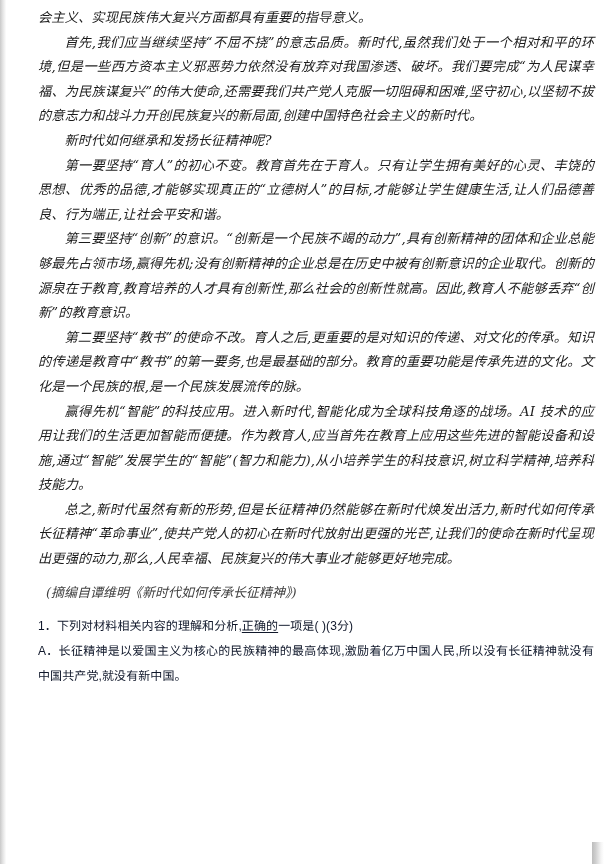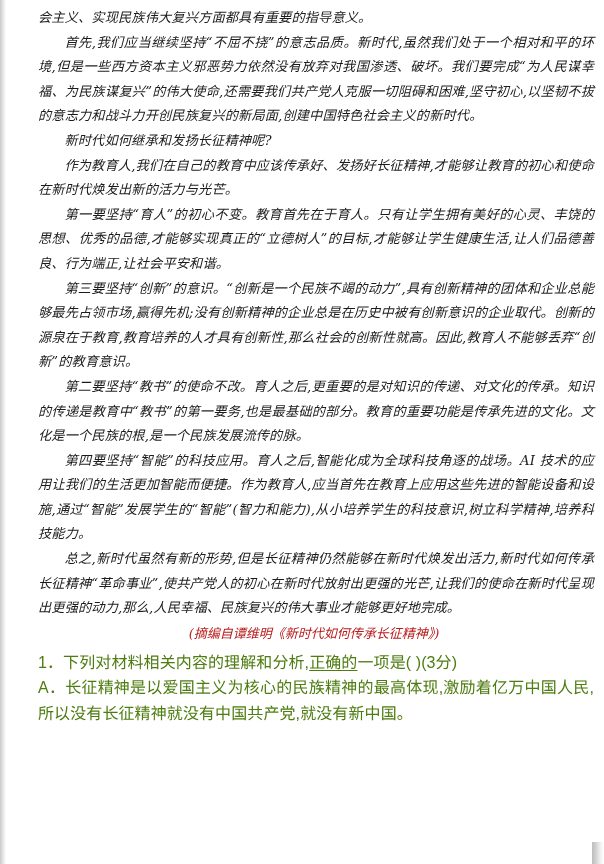--- a/index.html
+++ b/index.html
@@ -64,41 +64,41 @@
     font-style: italic;
     font-weight: 500;
     -webkit-font-smoothing: antialiased;
   }
   .prose p.indent {
     text-indent: 2em;
   }
 
   
   .attrib {
-    margin: 0;
+    margin: 8px;
     font-family: "DejaVu Serif", "Liberation Serif", serif;
     font-size: 13px;
     line-height: 26px;
     font-style: italic;
     font-weight: 500;
-    color: #b91c1c;
-    text-align: center;
+    color: #404040;
+    text-align: left;
     padding-right: 4px;
   }
 
   
   .questions {
     margin-top: 3px;
   }
   .questions p {
     margin: 0;
     font-family: "Liberation Sans", "DejaVu Sans", sans-serif;
-    font-size: 16px;
+    font-size: 12px;
     line-height: 25.4px;
-    color: #4d7c0f;
+    color: #0f172a;
     text-align: justify;
     text-justify: inter-ideograph;
     letter-spacing: 0.1px;
   }
   .questions .stem .underline {
     text-decoration: underline;
     text-underline-offset: 2px;
   }
   .opt { }
 
@@ -114,25 +114,24 @@
   <div class="scan-edge-left"></div>
   <div class="scan-edge-right"></div>
 
   <div class="sheet">
     <div class="content clipped">
 
       <div class="prose">
         <p>会主义、实现民族伟大复兴方面都具有重要的指导意义。</p>
         <p class="indent">首先,我们应当继续坚持“不屈不挠”的意志品质。新时代,虽然我们处于一个相对和平的环境,但是一些西方资本主义邪恶势力依然没有放弃对我国渗透、破坏。我们要完成“为人民谋幸福、为民族谋复兴”的伟大使命,还需要我们共产党人克服一切阻碍和困难,坚守初心,以坚韧不拔的意志力和战斗力开创民族复兴的新局面,创建中国特色社会主义的新时代。</p>
         <p class="indent">新时代如何继承和发扬长征精神呢?</p>
-        <p class="indent">作为教育人,我们在自己的教育中应该传承好、发扬好长征精神,才能够让教育的初心和使命在新时代焕发出新的活力与光芒。</p>
         <p class="indent">第一要坚持“育人”的初心不变。教育首先在于育人。只有让学生拥有美好的心灵、丰饶的思想、优秀的品德,才能够实现真正的“立德树人”的目标,才能够让学生健康生活,让人们品德善良、行为端正,让社会平安和谐。</p>
         <p class="indent">第三要坚持“创新”的意识。“创新是一个民族不竭的动力”,具有创新精神的团体和企业总能够最先占领市场,赢得先机;没有创新精神的企业总是在历史中被有创新意识的企业取代。创新的源泉在于教育,教育培养的人才具有创新性,那么社会的创新性就高。因此,教育人不能够丢弃“创新”的教育意识。</p>
         <p class="indent">第二要坚持“教书”的使命不改。育人之后,更重要的是对知识的传递、对文化的传承。知识的传递是教育中“教书”的第一要务,也是最基础的部分。教育的重要功能是传承先进的文化。文化是一个民族的根,是一个民族发展流传的脉。</p>
-        <p class="indent">第四要坚持“智能”的科技应用。育人之后,智能化成为全球科技角逐的战场。AI 技术的应用让我们的生活更加智能而便捷。作为教育人,应当首先在教育上应用这些先进的智能设备和设施,通过“智能”发展学生的“智能”(智力和能力),从小培养学生的科技意识,树立科学精神,培养科技能力。</p>
+        <p class="indent">赢得先机“智能”的科技应用。进入新时代,智能化成为全球科技角逐的战场。AI 技术的应用让我们的生活更加智能而便捷。作为教育人,应当首先在教育上应用这些先进的智能设备和设施,通过“智能”发展学生的“智能”(智力和能力),从小培养学生的科技意识,树立科学精神,培养科技能力。</p>
         <p class="indent">总之,新时代虽然有新的形势,但是长征精神仍然能够在新时代焕发出活力,新时代如何传承长征精神“革命事业”,使共产党人的初心在新时代放射出更强的光芒,让我们的使命在新时代呈现出更强的动力,那么,人民幸福、民族复兴的伟大事业才能够更好地完成。</p>
       </div>
 
       <p class="attrib">(摘编自谭维明《新时代如何传承长征精神》)</p>
 
       <div class="questions">
 
         <p class="stem"><span>1．</span><span>下列对材料相关内容的理解和分析,</span><span class="underline">正确的</span><span>一项是(     )(3分)</span></p>
 
         <p class="opt"><span>A．</span><span>长征精神是以爱国主义为核心的民族精神的最高体现,激励着亿万中国人民,所以没有长征精神就没有中国共产党,就没有新中国。</span></p>

